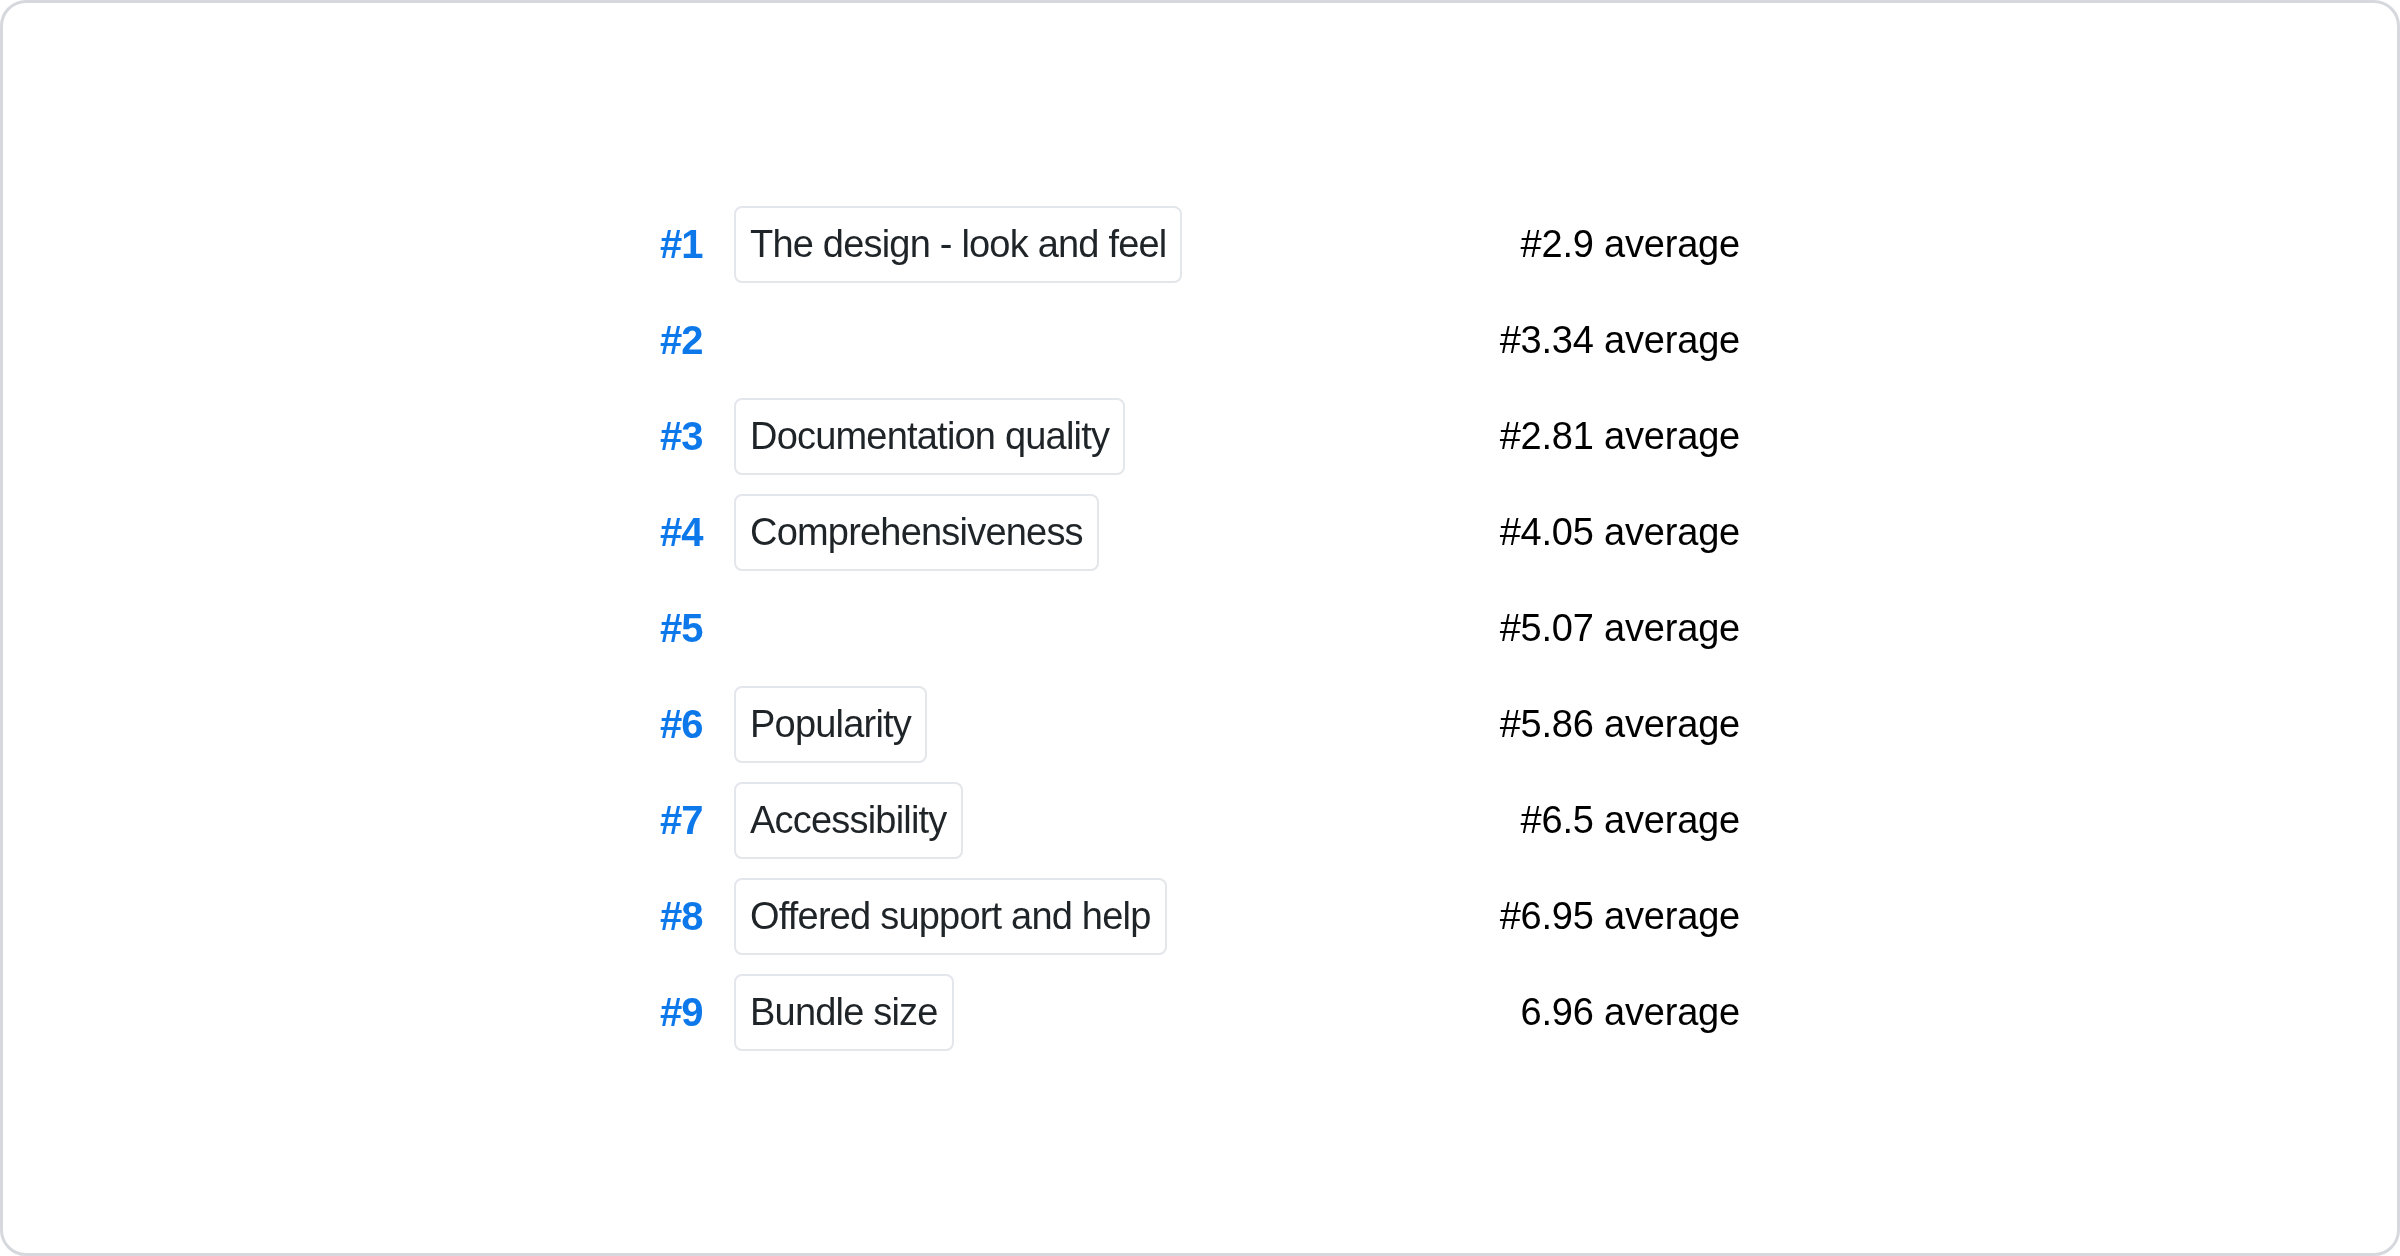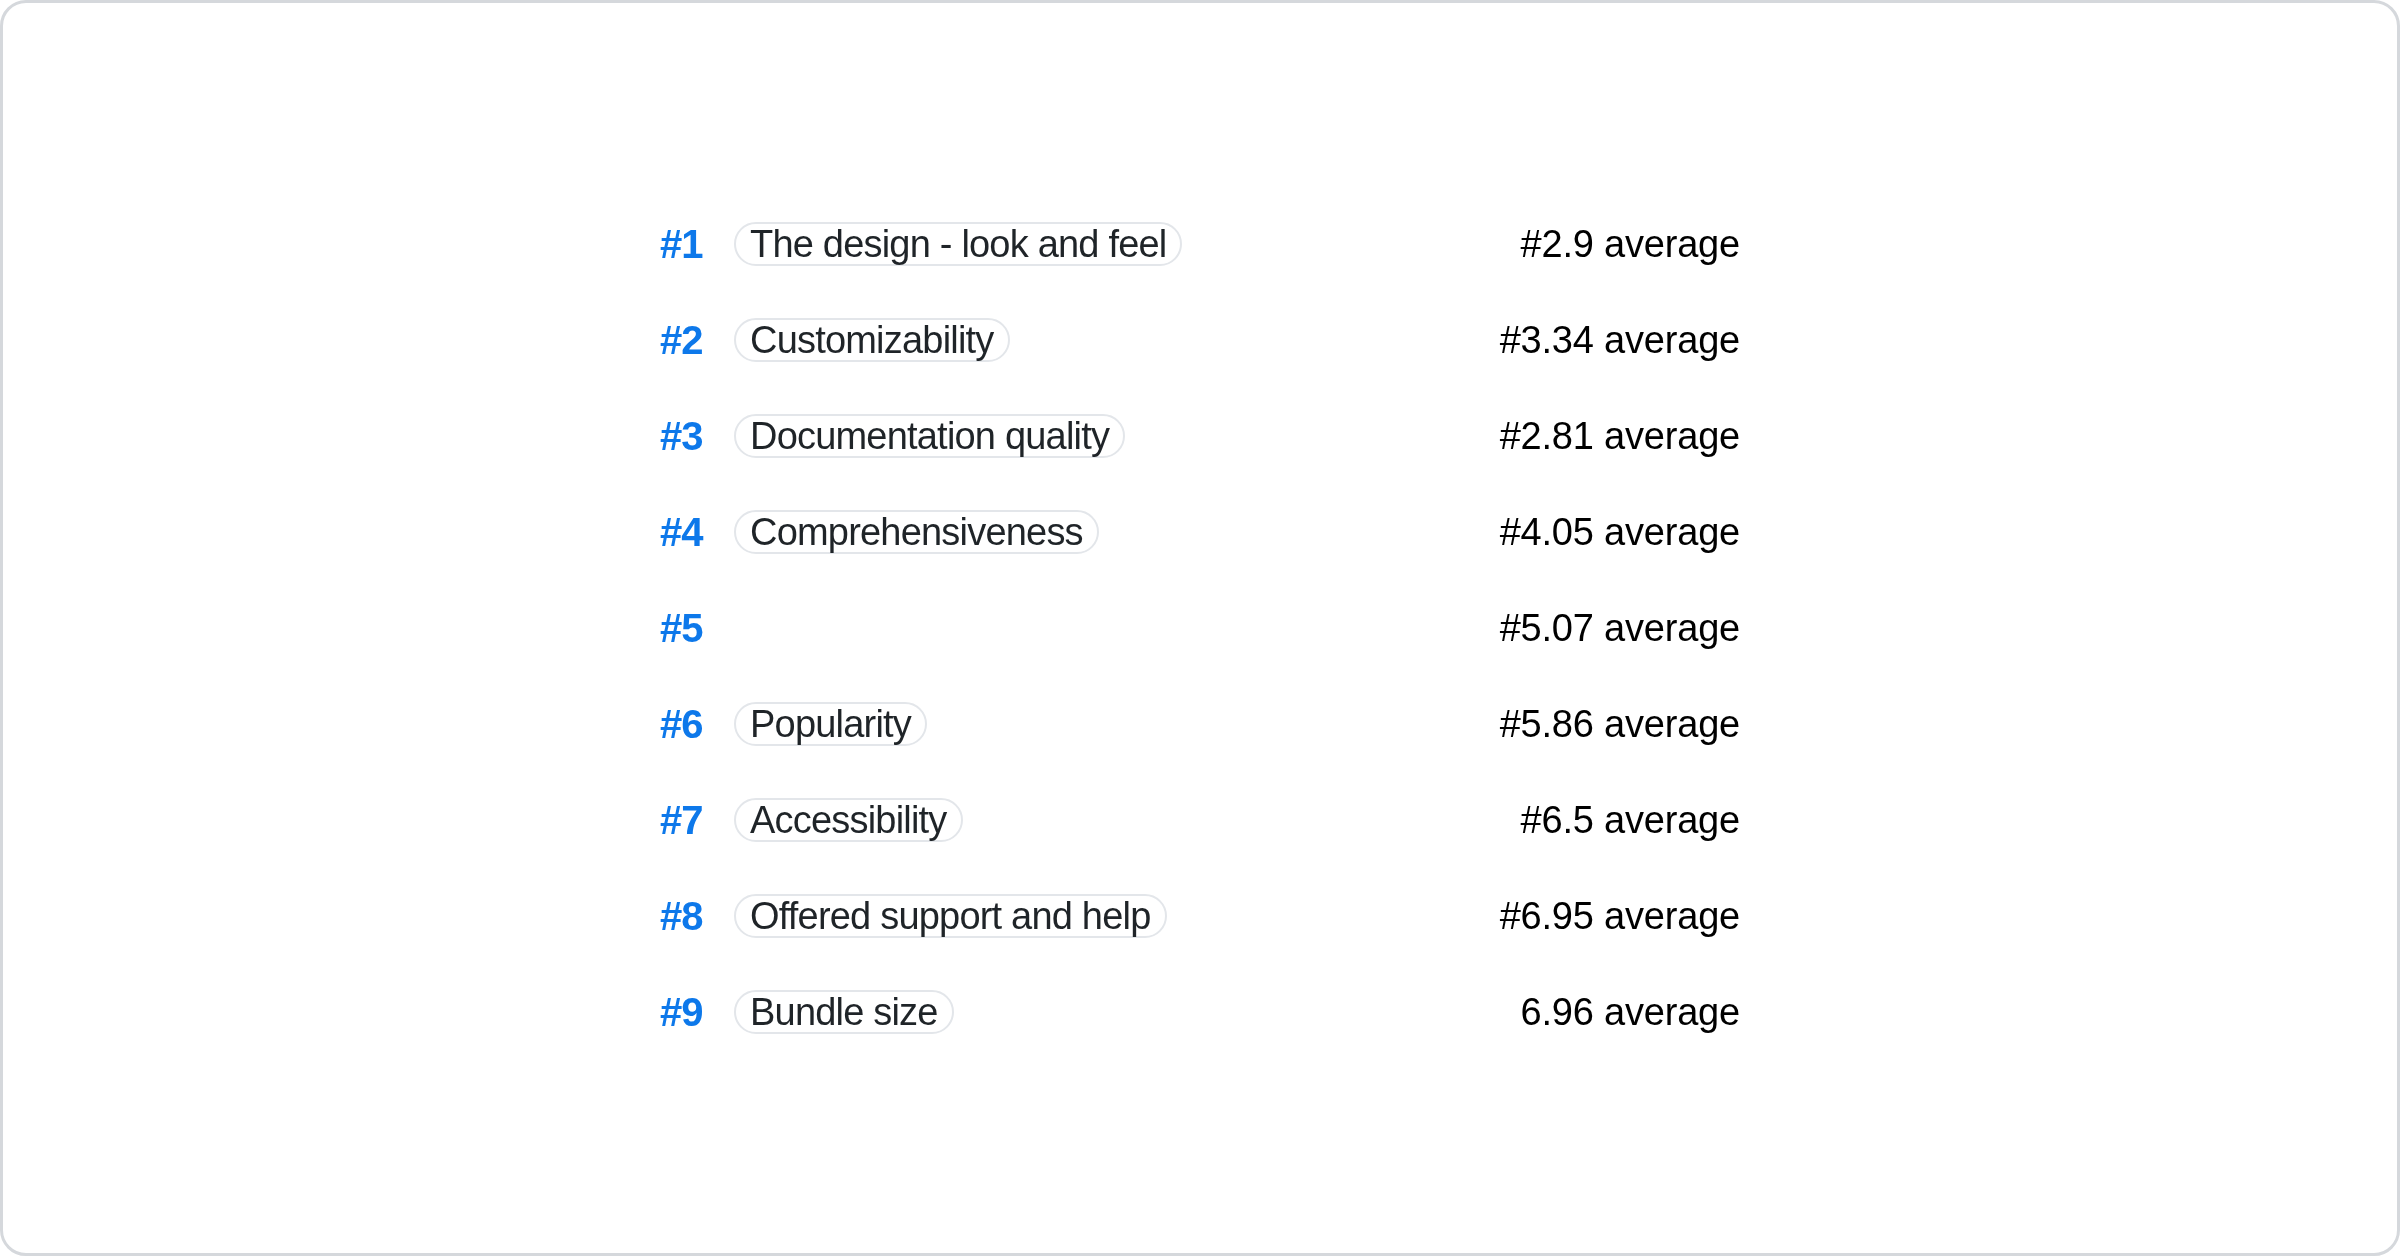--- a/index.html
+++ b/index.html
@@ -42,28 +42,28 @@
     flex: 0 0 auto;
     min-width: 46px;
     font-size: 40px;
     font-weight: 700;
     color: #0d78ea;
     letter-spacing: -1px;
     line-height: 1;
   }
   .chip {
     margin-left: 28px;
-    height: 44px;
+    height: 77px;
     box-sizing: border-box;
     display: flex;
     align-items: center;
     padding: 0 14px;
     background: #ffffff;
     border: 2px solid #e3e6ea;
-    border-radius: 22px;
+    border-radius: 8px;
     font-size: 38px;
     color: #1f2428;
     letter-spacing: -0.8px;
     white-space: nowrap;
     cursor: pointer;
   }
   .avg {
     margin-left: auto;
     font-size: 38px;
     color: #000000;
@@ -78,21 +78,20 @@
   <div class="card">
     <div class="ranking-list">
   <div class="ranking-row">
     <span class="rank">#1</span>
     <div class="chip">The design - look and feel</div>
     <span class="avg">#2.9 average</span>
   </div>
 
   <div class="ranking-row">
     <span class="rank">#2</span>
-    <div class="chip">Customizability</div>
     <span class="avg">#3.34 average</span>
   </div>
 
   <div class="ranking-row">
     <span class="rank">#3</span>
     <div class="chip">Documentation quality</div>
     <span class="avg">#2.81 average</span>
   </div>
 
   <div class="ranking-row">

